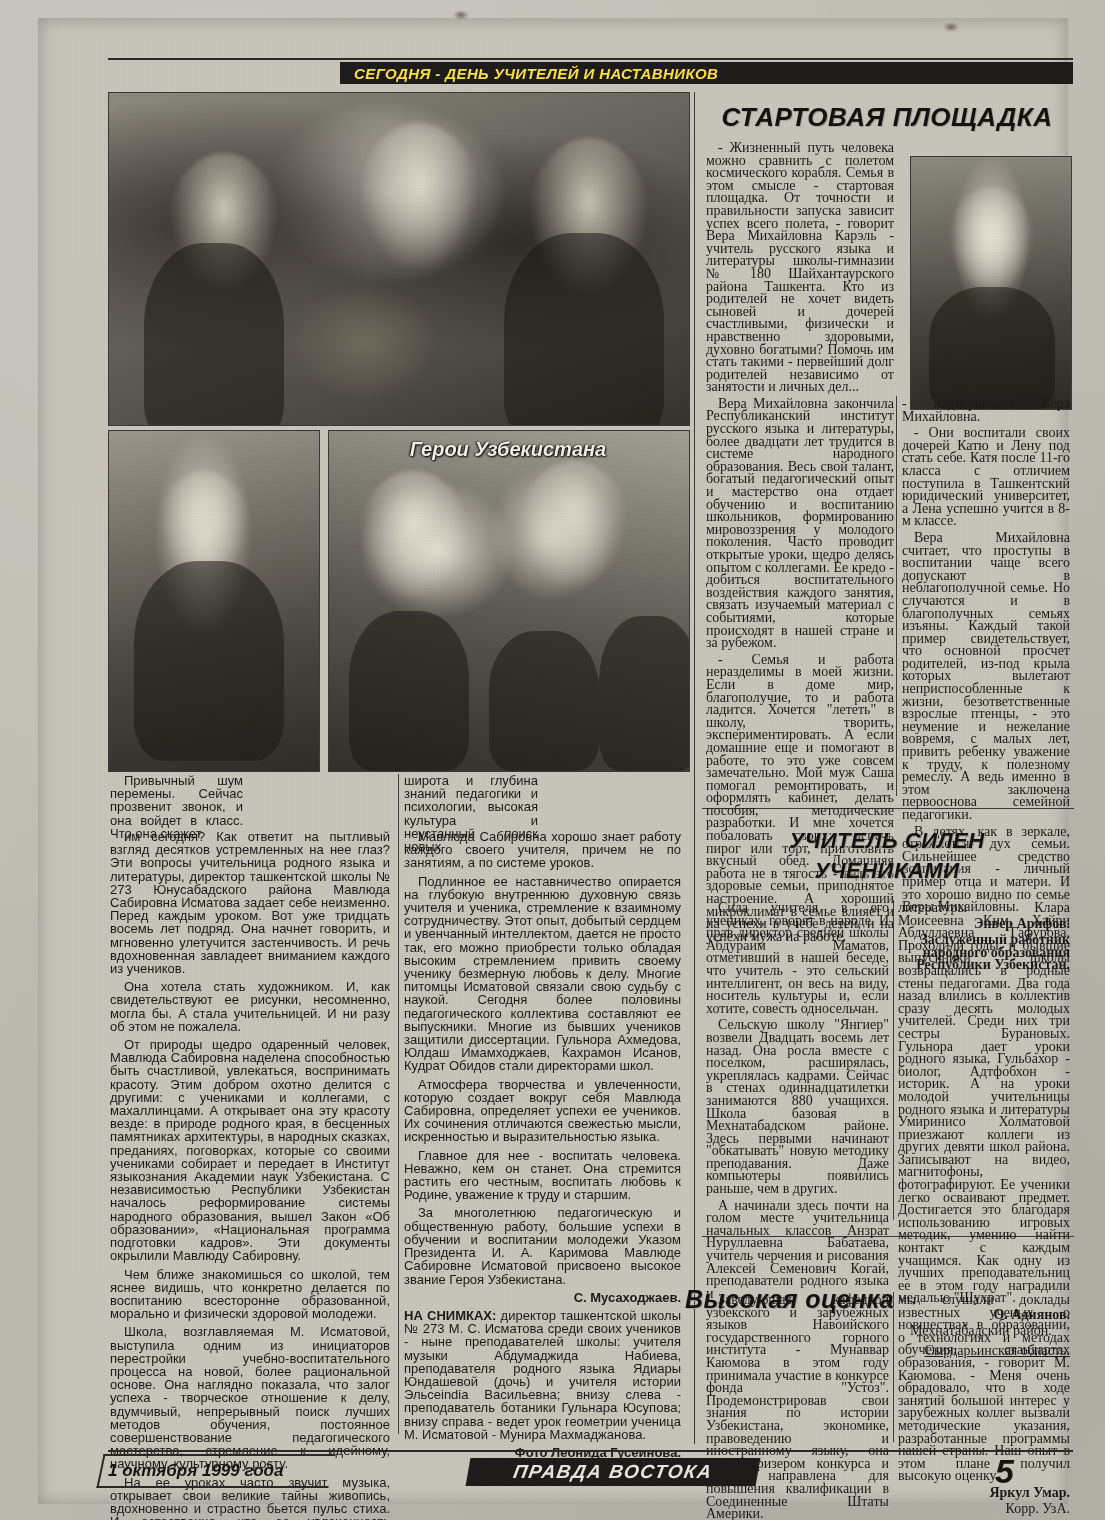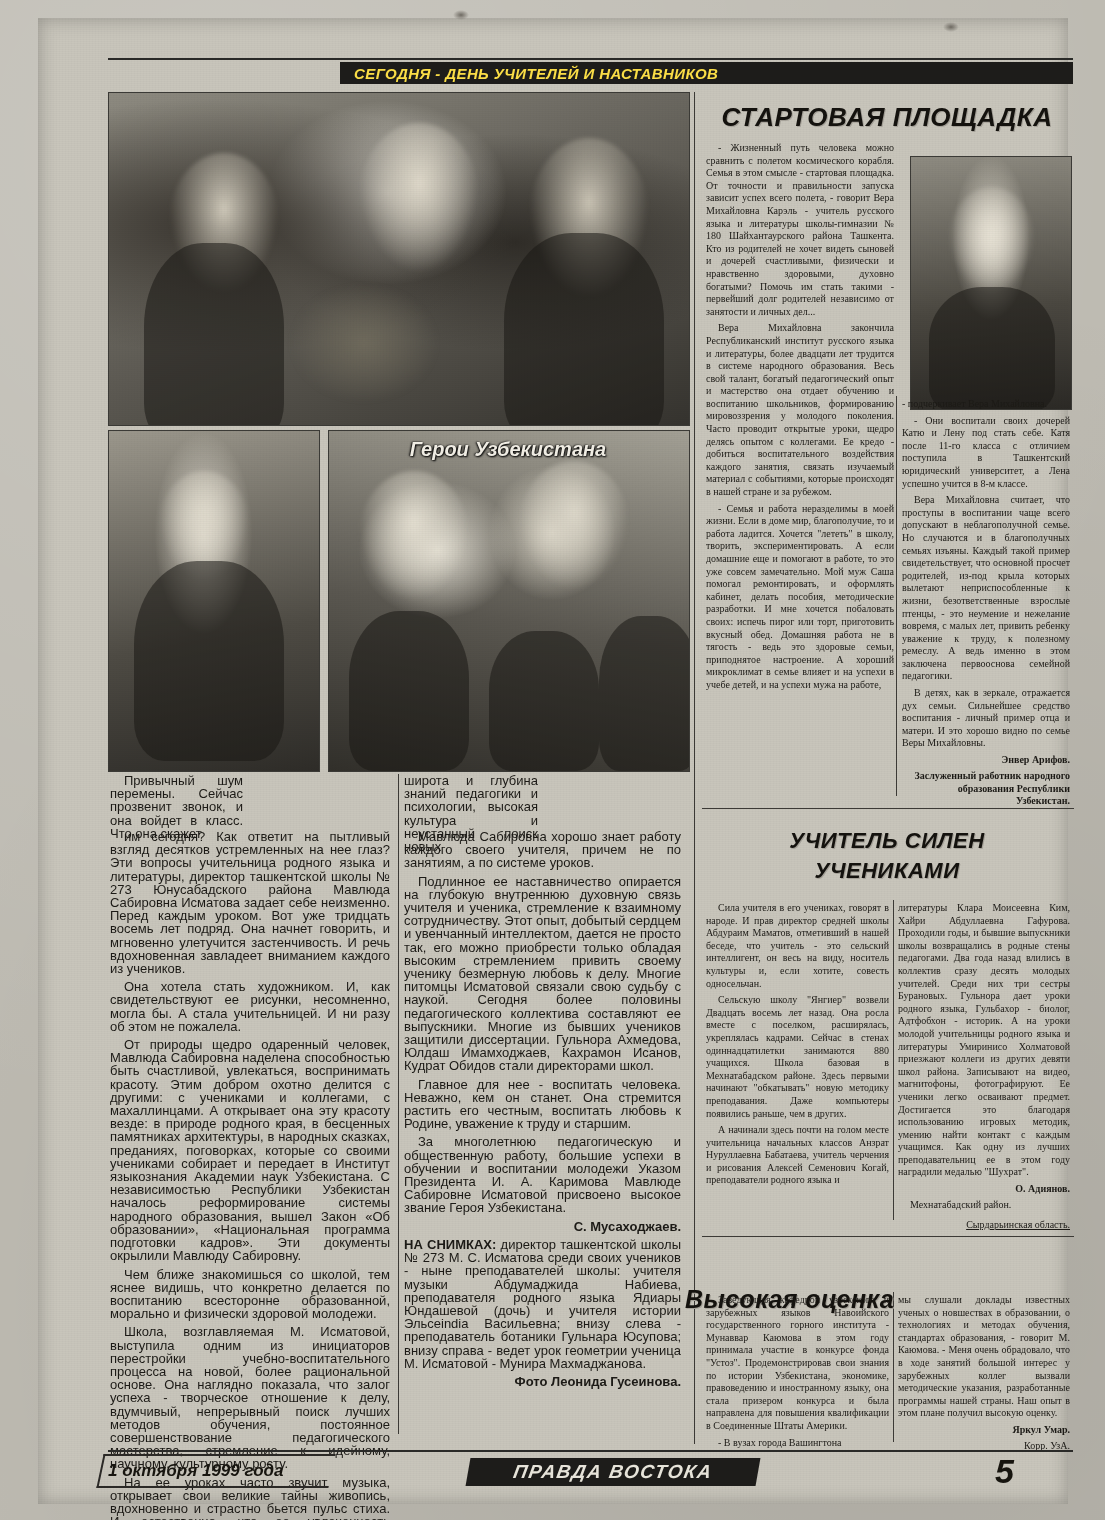--- a/index.html
+++ b/index.html
@@ -216,21 +216,21 @@
     text-align: left;
     font-family: "Liberation Sans", sans-serif;
     font-weight: bold;
     font-style: italic;
     font-size: 25px;
     letter-spacing: .4px;
     color: #14120e;
     text-shadow: 1px 1px 0 #a6a299;
     margin-top: 31px;
   }
-  .rcol { position: absolute; font-size: 10px; line-height: 12.6px; text-align: justify; color: #1c1a16; }
+  .rcol { position: absolute; font-size: 14px; line-height: 12.6px; text-align: justify; color: #1c1a16; }
   .rcol p { margin: 0 0 4px 0; text-indent: 12px; }
   .rcol p.noind { text-indent: 0; }
   .r1 { left: 668px; top: 124px; width: 188px; }
   .r2 { left: 864px; top: 380px; width: 168px; }
   .author-block {
     font-weight: bold;
     text-align: right;
     text-indent: 0;
     margin-top: 7px;
     line-height: 12.4px;
@@ -350,20 +350,21 @@
       <p>На ее уроках часто звучит музыка, открывает свои великие тайны живопись, вдохновенно и страстно бьется пульс стиха. И, естественно, что ее увлеченность передается другим.</p>
       <p>Когда знакомишься поближе с Исматовой, анализируешь ее труд, всегда поражают в ней такие качества, как способность полностью отдаться делу,</p>
     </div>
 
     <div class="col colB">
       <p class="noind">широта и глубина знаний педагогики и психологии, высокая культура и неустанный поиск новых</p>
     </div>
     <div class="col colB2">
       <p>Мавлюда Сабировна хорошо знает работу каждого своего учителя, причем не по занятиям, а по системе уроков.</p>
       <p>Подлинное ее наставничество опирается на глубокую внутреннюю духовную связь учителя и ученика, стремление к взаимному сотрудничеству. Этот опыт, добытый сердцем и увенчанный интеллектом, дается не просто так, его можно приобрести только обладая высоким стремлением привить своему ученику безмерную любовь к делу. Многие питомцы Исматовой связали свою судьбу с наукой. Сегодня более половины педагогического коллектива составляют ее выпускники. Многие из бывших учеников защитили диссертации. Гульнора Ахмедова, Юлдаш Имамходжаев, Кахрамон Исанов, Кудрат Обидов стали директорами школ.</p>
+      <p>Атмосфера творчества и увлеченности, которую создает вокруг себя Мавлюда Сабировна, определяет успехи ее учеников. Их сочинения отличаются свежестью мысли, искренностью и выразительностью языка.</p>
       <p>Главное для нее - воспитать человека. Неважно, кем он станет. Она стремится растить его честным, воспитать любовь к Родине, уважение к труду и старшим.</p>
       <p>За многолетнюю педагогическую и общественную работу, большие успехи в обучении и воспитании молодежи Указом Президента И. А. Каримова Мавлюде Сабировне Исматовой присвоено высокое звание Героя Узбекистана.</p>
       <p class="signature">С. Мусаходжаев.</p>
       <p class="noind"><span class="snimki-label">НА СНИМКАХ:</span> <span>директор ташкентской школы № 273 М. С. Исматова среди своих учеников - ныне преподавателей школы: учителя музыки Абдумаджида Набиева, преподавателя родного языка Ядиары Юндашевой (дочь) и учителя истории Эльсеindia Васильевна; внизу слева - преподаватель ботаники Гульнара Юсупова; внизу справа - ведет урок геометрии ученица М. Исматовой - Мунира Махмаджанова.</span></p>
       <p class="photo-credit">Фото Леонида Гусеинова.</p>
     </div>
 
     <div class="head-startovaya">СТАРТОВАЯ ПЛОЩАДКА</div>
     <div class="rcol r1">
       <p>- Жизненный путь человека можно сравнить с полетом космического корабля. Семья в этом смысле - стартовая площадка. От точности и правильности запуска зависит успех всего полета, - говорит Вера Михайловна Карэль - учитель русского языка и литературы школы-гимназии № 180 Шайхантаурского района Ташкента. Кто из родителей не хочет видеть сыновей и дочерей счастливыми, физически и нравственно здоровыми, духовно богатыми? Помочь им стать такими - первейший долг родителей независимо от занятости и личных дел...</p>

